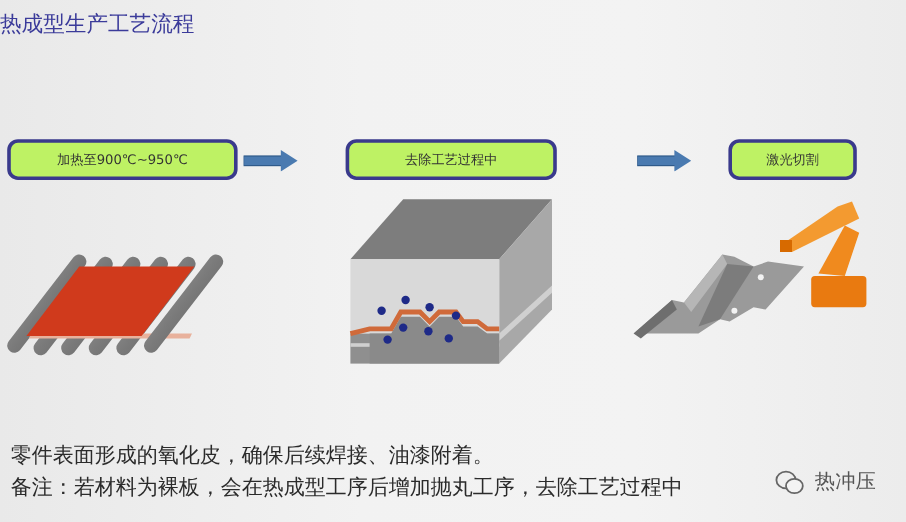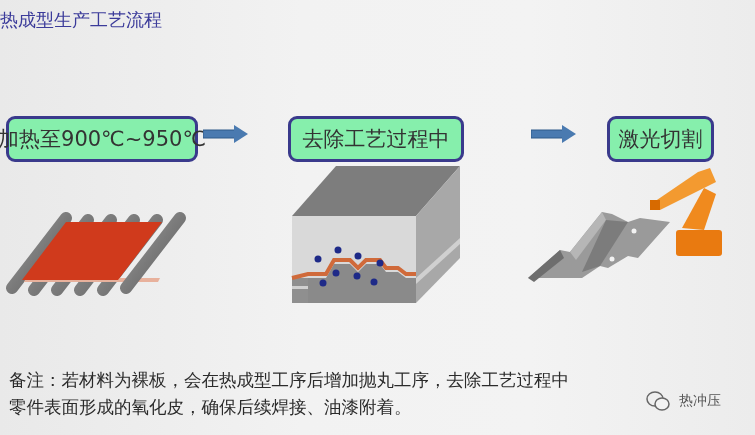--- a/index.html
+++ b/index.html
@@ -1,27 +1,27 @@
 <!DOCTYPE html>
 <html><head>
 <meta charset="utf-8">
 <style>
   html,body{margin:0;padding:0;}
   body{width:755px;height:435px;overflow:hidden;position:relative;
        background:linear-gradient(90deg,#e9e9e9 0%,#f2f2f2 40%,#f3f3f3 70%,#ececec 100%);
        font-family:"DejaVu Sans","Liberation Sans",sans-serif;}
   .title{position:absolute;left:0;top:8px;font-size:18px;color:#3b3b9a;letter-spacing:0px;}
-  .step{position:absolute;top:116px;height:46px;border:3px solid #3a3a8c;border-radius:9px;
-        background:#86efac;box-sizing:border-box;display:flex;align-items:center;justify-content:center;
-        font-size:21px;color:#333;white-space:nowrap;}
+  .step{position:absolute;top:116px;height:34px;border:3px solid #3a3a8c;border-radius:9px;
+        background:#bef264;box-sizing:border-box;display:flex;align-items:center;justify-content:center;
+        font-size:11px;color:#333;white-space:nowrap;}
   .arrow{position:absolute;top:125px;}
   .illus{position:absolute;}
   .note{position:absolute;left:9px;top:367px;font-size:17.5px;color:#2b2b2b;line-height:27px;}
   .wm{position:absolute;left:645px;top:390px;display:flex;align-items:center;gap:8px;
-      font-size:14px;color:#555;}
+      font-size:17px;color:#555;}
 </style>
 </head>
 <body>
 
 <div class="title">热成型生产工艺流程</div>
 
 <div class="step" style="left:6px;width:192px;">
   <span>加热至900℃~950℃</span>
 </div>
 <div class="step" style="left:288px;width:176px;">
@@ -88,22 +88,22 @@
   <polygon points="96,70 118,72 90,116 72,122" fill="#7c7c7c"></polygon>
   <circle cx="124" cy="81" r="2.5" fill="#f2f2f2"></circle>
   <circle cx="102" cy="109" r="2.5" fill="#f2f2f2"></circle>
   <polygon points="172,78 194,38 206,44 194,80" fill="#f08a1e"></polygon>
   <rect x="166" y="80" width="46" height="26" rx="3" fill="#e97a10"></rect>
   <polygon points="144,52 188,22 200,18 206,32 150,60" fill="#f39a30"></polygon>
   <rect x="140" y="50" width="10" height="10" fill="#d76a00"></rect>
 </svg>
 
 <div class="note">
+  <div>零件表面形成的氧化皮，确保后续焊接、油漆附着。</div>
   <div>备注：若材料为裸板，会在热成型工序后增加抛丸工序，去除工艺过程中</div>
-  <div>零件表面形成的氧化皮，确保后续焊接、油漆附着。</div>
 </div>
 
 <div class="wm">
   <svg width="26" height="22">
     <ellipse cx="10" cy="9" rx="8" ry="7" fill="none" stroke="#666" stroke-width="1.5"></ellipse>
     <ellipse cx="17" cy="14" rx="7" ry="6" fill="#f3f3f3" stroke="#666" stroke-width="1.5"></ellipse>
   </svg>
   <span>热冲压</span>
 </div>
 

